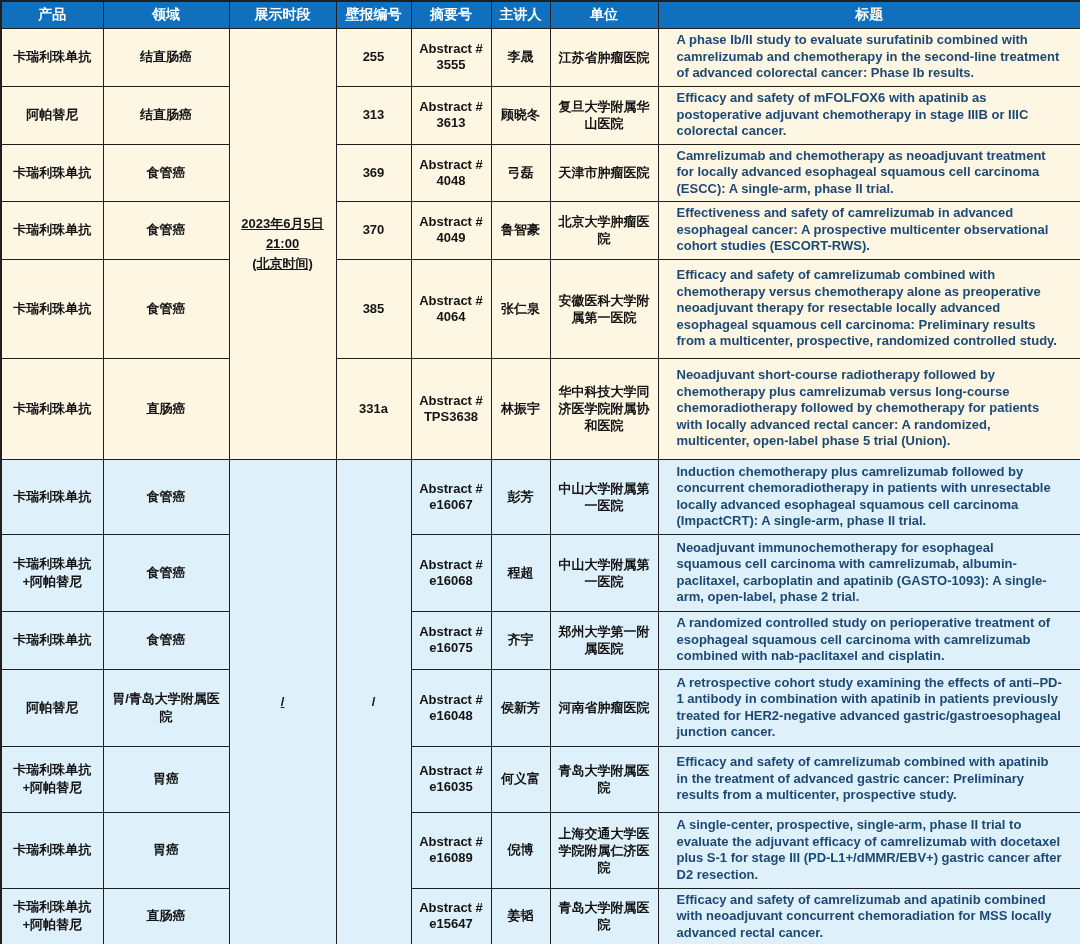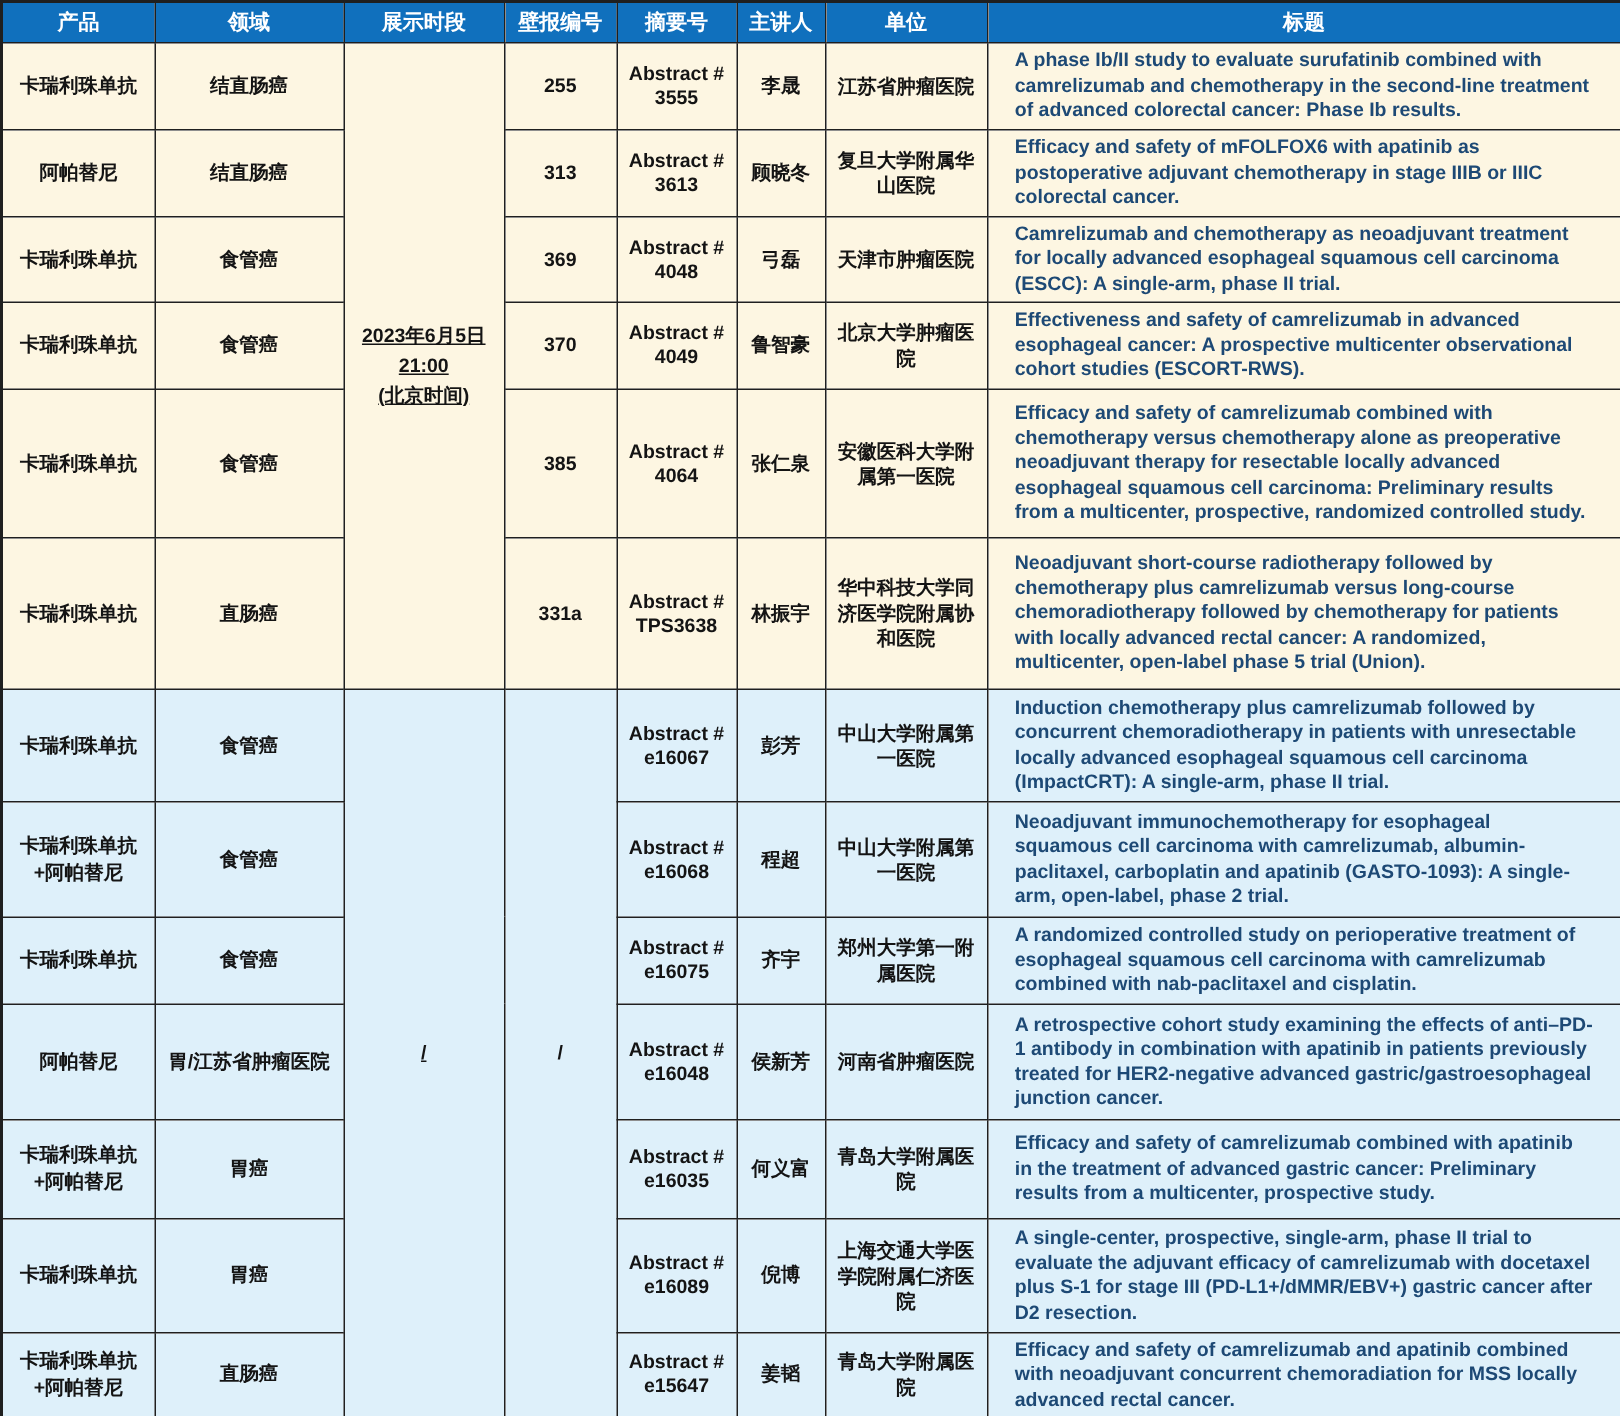--- a/index.html
+++ b/index.html
@@ -158,21 +158,21 @@
           <td class="cell-abstract">
             <div>Abstract #</div>
             <div>e16075</div>
           </td>
           <td class="cell-speaker">齐宇</td>
           <td class="cell-org">郑州大学第一附属医院</td>
           <td class="cell-title">A randomized controlled study on perioperative treatment of esophageal squamous cell carcinoma with camrelizumab combined with nab-paclitaxel and cisplatin.</td>
         </tr>
         <tr class="sec-b" style="height: 77px;">
           <td class="cell-product">阿帕替尼</td>
-          <td class="cell-field">胃/江苏省肿瘤医院</td>
+          <td class="cell-field">胃/青岛大学附属医院</td>
           <td class="cell-abstract">
             <div>Abstract #</div>
             <div>e16048</div>
           </td>
           <td class="cell-speaker">侯新芳</td>
           <td class="cell-org">河南省肿瘤医院</td>
           <td class="cell-title">A retrospective cohort study examining the effects of anti–PD-1 antibody in combination with apatinib in patients previously treated for HER2-negative advanced gastric/gastroesophageal junction cancer.</td>
         </tr>
         <tr class="sec-b" style="height: 66px;">
           <td class="cell-product">卡瑞利珠单抗

